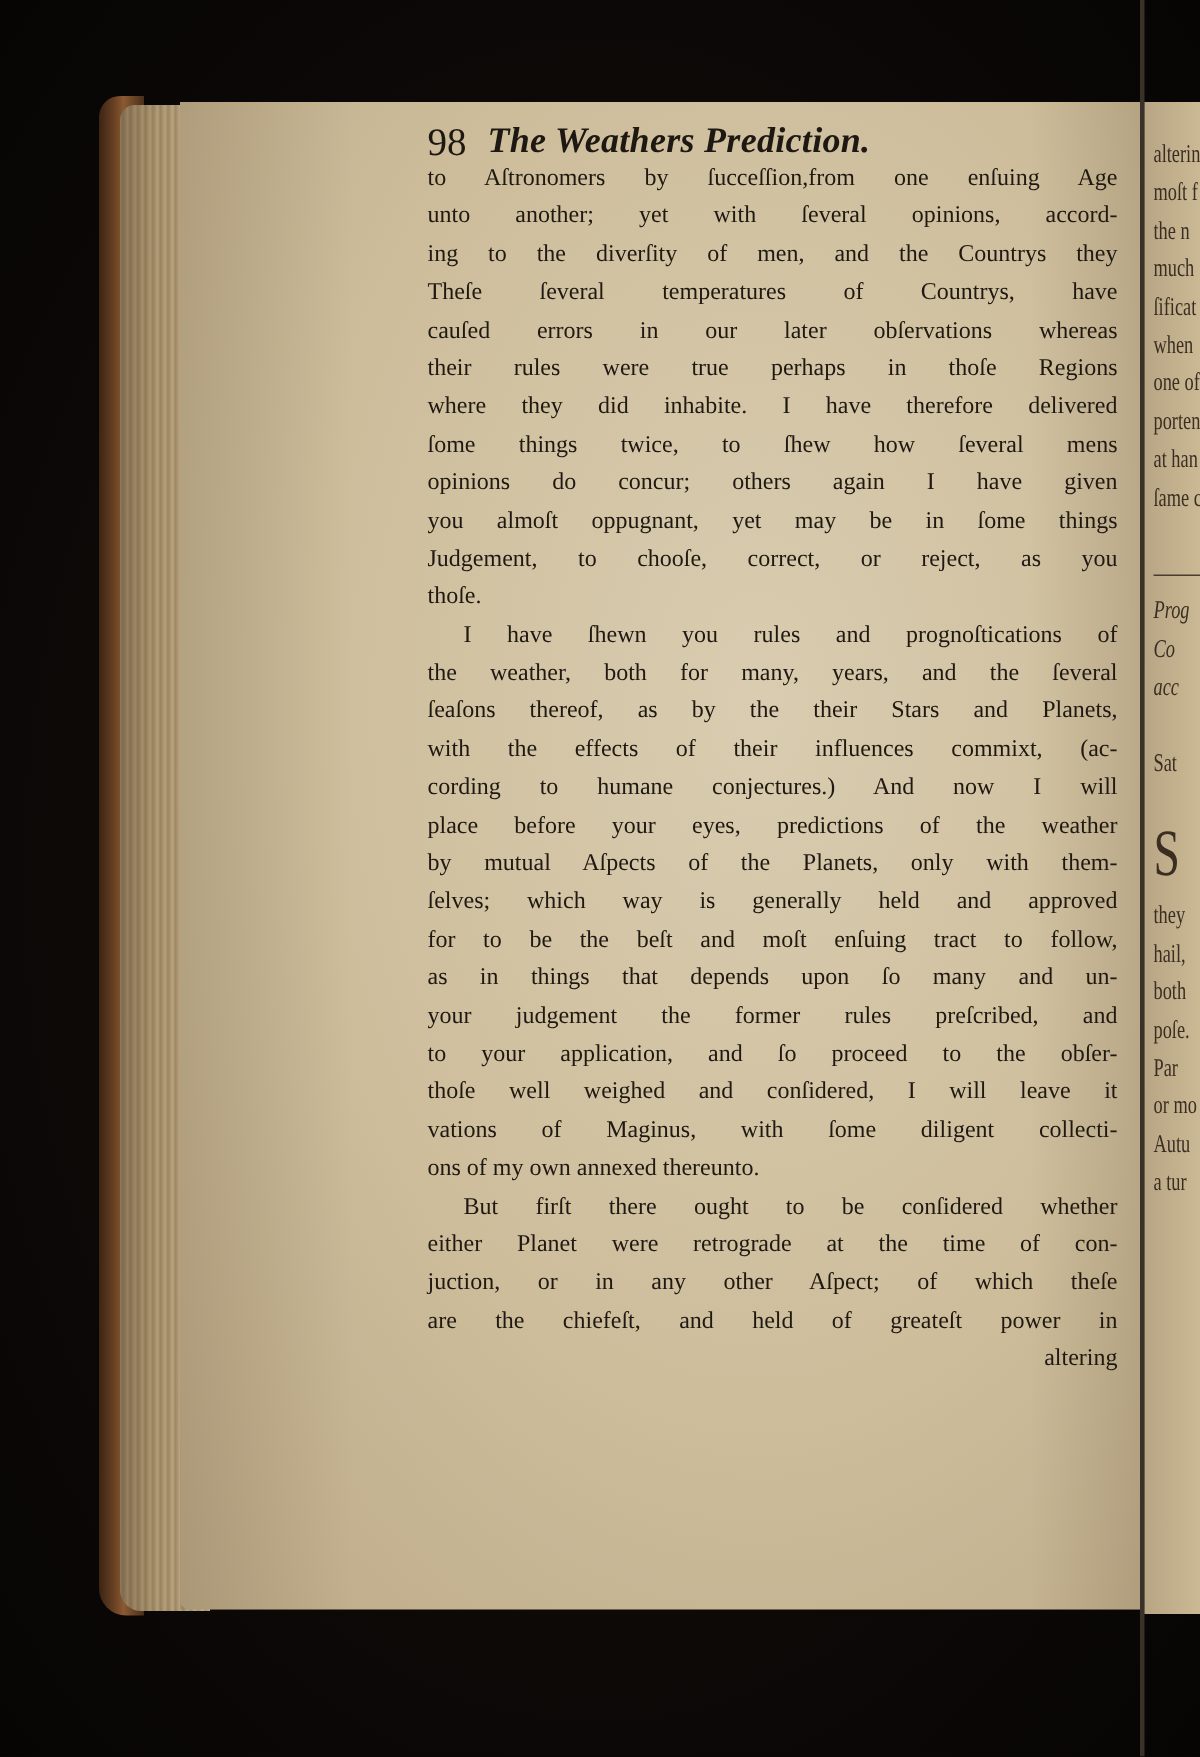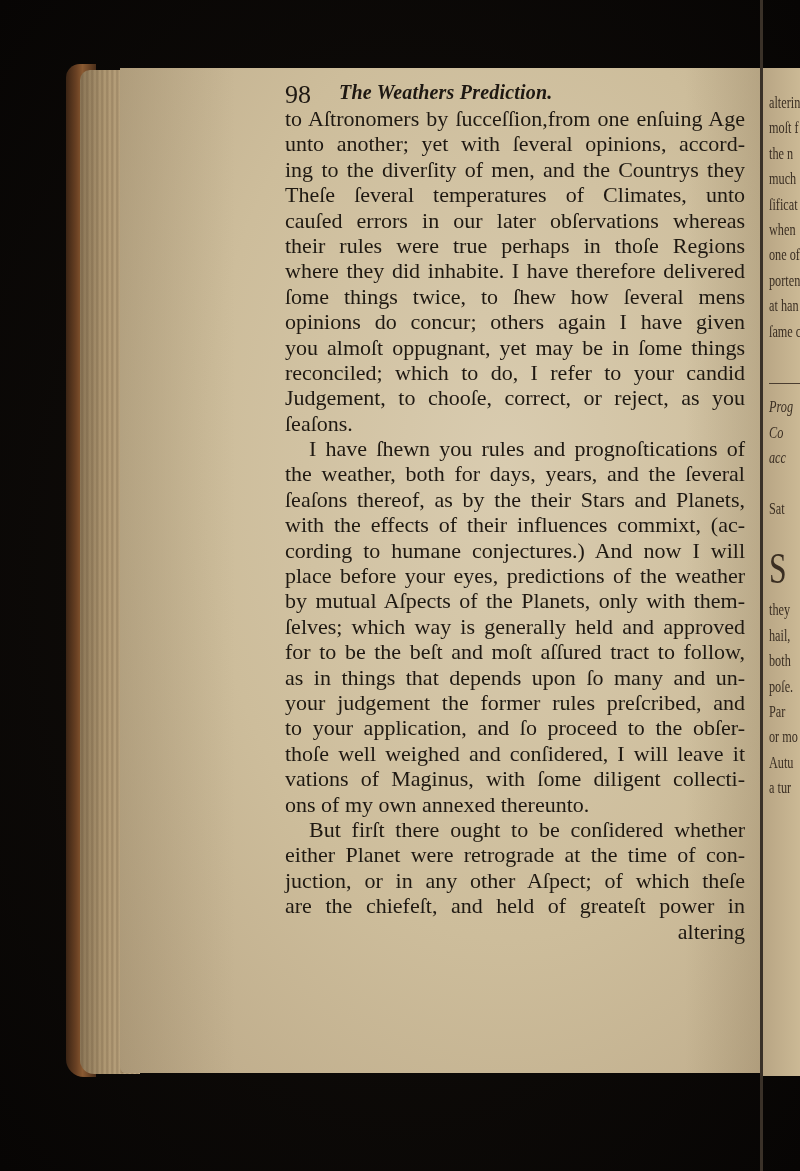--- a/index.html
+++ b/index.html
@@ -112,34 +112,34 @@
     }
     .page-number {
       position: absolute;
       left: 0;
       top: 0;
       font-size: 26px;
       font-weight: normal;
     }
     .running-head {
       position: absolute;
-      left: 54px;
+      left: 40px;
       top: 1px;
-      font-size: 20px;
+      font-size: 24px;
       font-style: italic;
       font-weight: bold;
       letter-spacing: 0.2px;
     }
     .body-text {
       position: absolute;
       left: 285px;
       top: 106px;
       width: 460px;
       font-family: "Liberation Serif", serif;
-      font-size: 22px;
+      font-size: 16px;
       line-height: 25.4px;
       color: #1f1912;
     }
     .body-text .line {
       display: block;
       height: 25.4px;
       white-space: nowrap;
       text-align: justify;
       text-align-last: justify;
     }
@@ -165,39 +165,38 @@
 
   <div class="header-row">
     <span class="page-number">98</span>
     <span class="running-head">The Weathers Prediction.</span>
   </div>
 
   <div class="body-text">
     <span class="line">to Aſtronomers by ſucceſſion,from one enſuing Age</span>
     <span class="line">unto another; yet with ſeveral opinions, accord-</span>
     <span class="line">ing to the diverſity of men, and the Countrys they</span>
-    <span class="line">Theſe ſeveral temperatures of Climates, unto</span>
+    <span class="line">Theſe ſeveral temperatures of Countrys, have</span>
     <span class="line">cauſed errors in our later obſervations whereas</span>
     <span class="line">their rules were true perhaps in thoſe Regions</span>
     <span class="line">where they did inhabite. I have therefore delivered</span>
     <span class="line">ſome things twice, to ſhew how ſeveral mens</span>
     <span class="line">opinions do concur; others again I have given</span>
     <span class="line">you almoſt oppugnant, yet may be in ſome things</span>
-    <span class="line">reconciled; which to do, I refer to your candid</span>
     <span class="line">Judgement, to chooſe, correct, or reject, as you</span>
-    <span class="line last">ſeaſons.</span>
+    <span class="line last">thoſe.</span>
     <span class="line indent">I have ſhewn you rules and prognoſtications of</span>
-    <span class="line">the weather, both for days, years, and the ſeveral</span>
+    <span class="line">the weather, both for many, years, and the ſeveral</span>
     <span class="line">ſeaſons thereof, as by the their Stars and Planets,</span>
     <span class="line">with the effects of their influences commixt, (ac-</span>
     <span class="line">cording to humane conjectures.) And now I will</span>
     <span class="line">place before your eyes, predictions of the weather</span>
     <span class="line">by mutual Aſpects of the Planets, only with them-</span>
     <span class="line">ſelves; which way is generally held and approved</span>
-    <span class="line">for to be the beſt and moſt aſſured tract to follow,</span>
+    <span class="line">for to be the beſt and moſt enſuing tract to follow,</span>
     <span class="line">as in things that depends upon ſo many and un-</span>
     <span class="line">your judgement the former rules preſcribed, and</span>
     <span class="line">to your application, and ſo proceed to the obſer-</span>
     <span class="line">thoſe well weighed and conſidered, I will leave it</span>
     <span class="line">vations of Maginus, with ſome diligent collecti-</span>
     <span class="line last">ons of my own annexed thereunto.</span>
     <span class="line indent">But firſt there ought to be conſidered whether</span>
     <span class="line">either Planet were retrograde at the time of con-</span>
     <span class="line">juction, or in any other Aſpect; of which theſe</span>
     <span class="line">are the chiefeſt, and held of greateſt power in</span>

